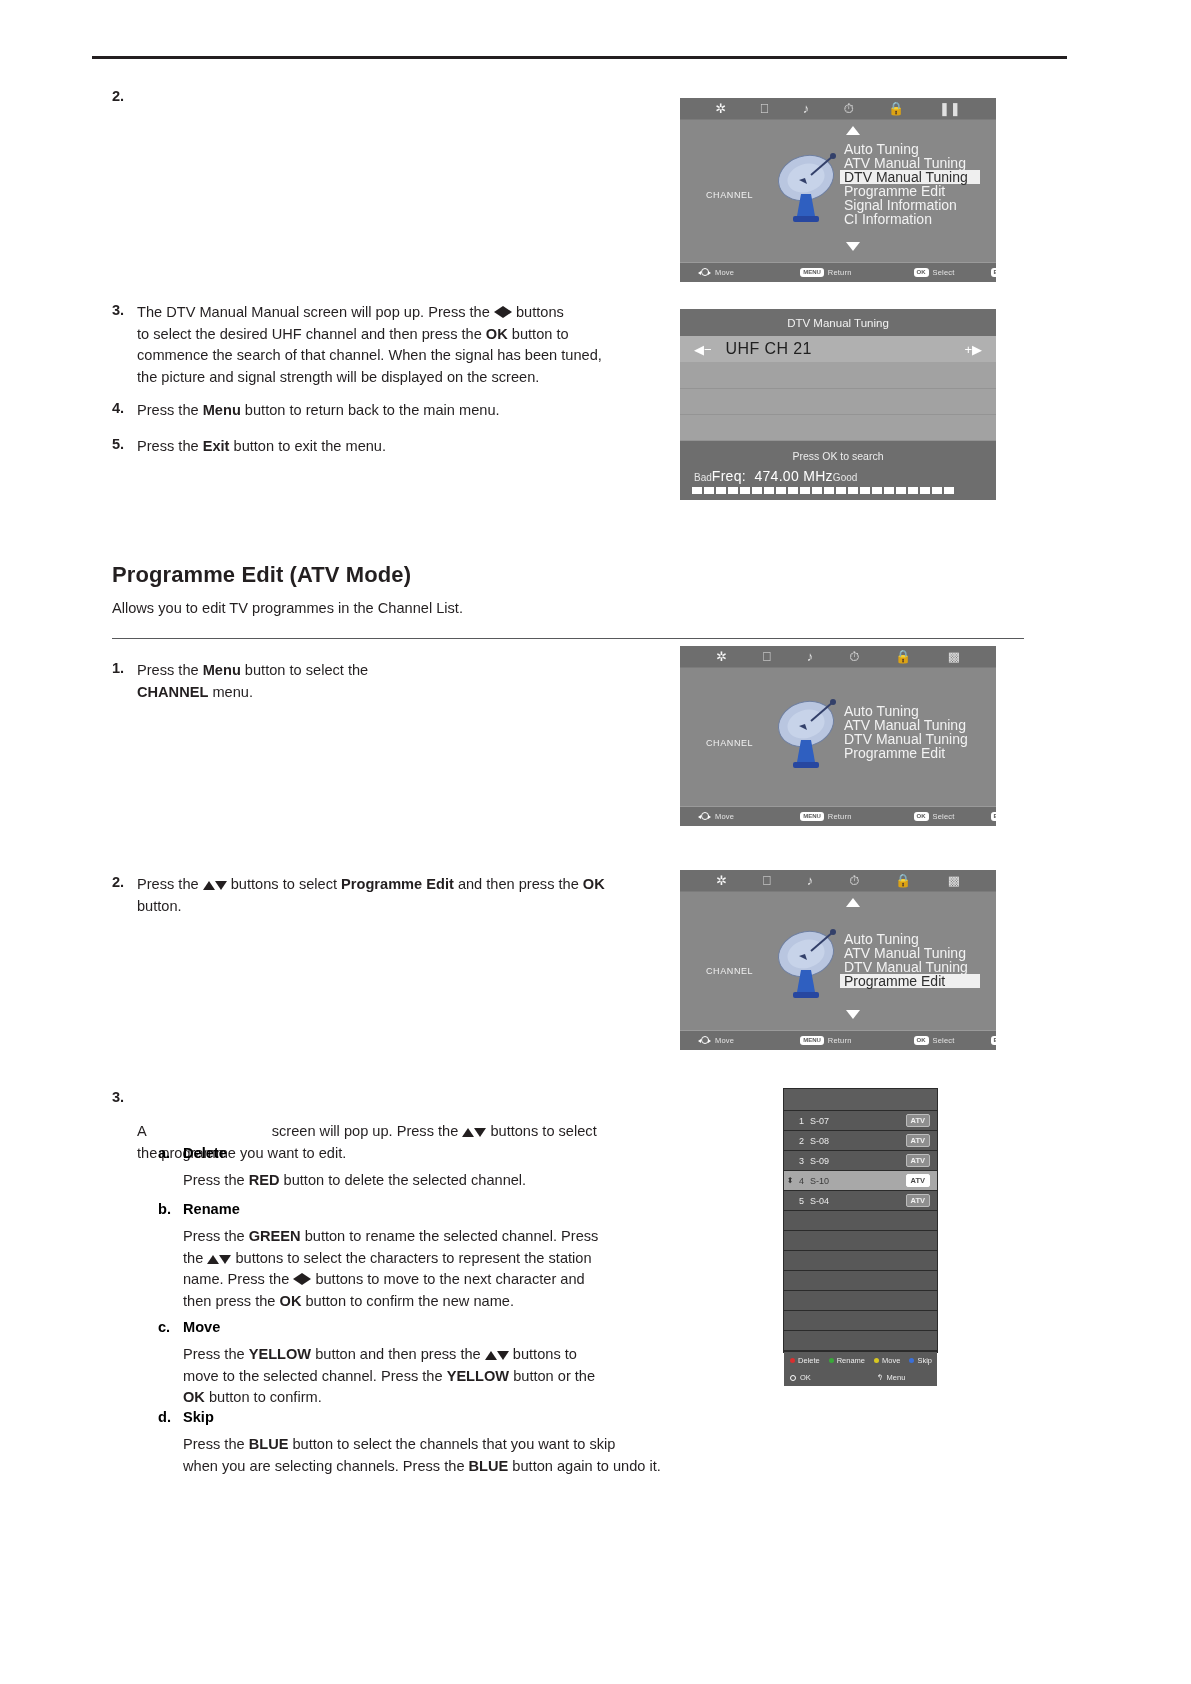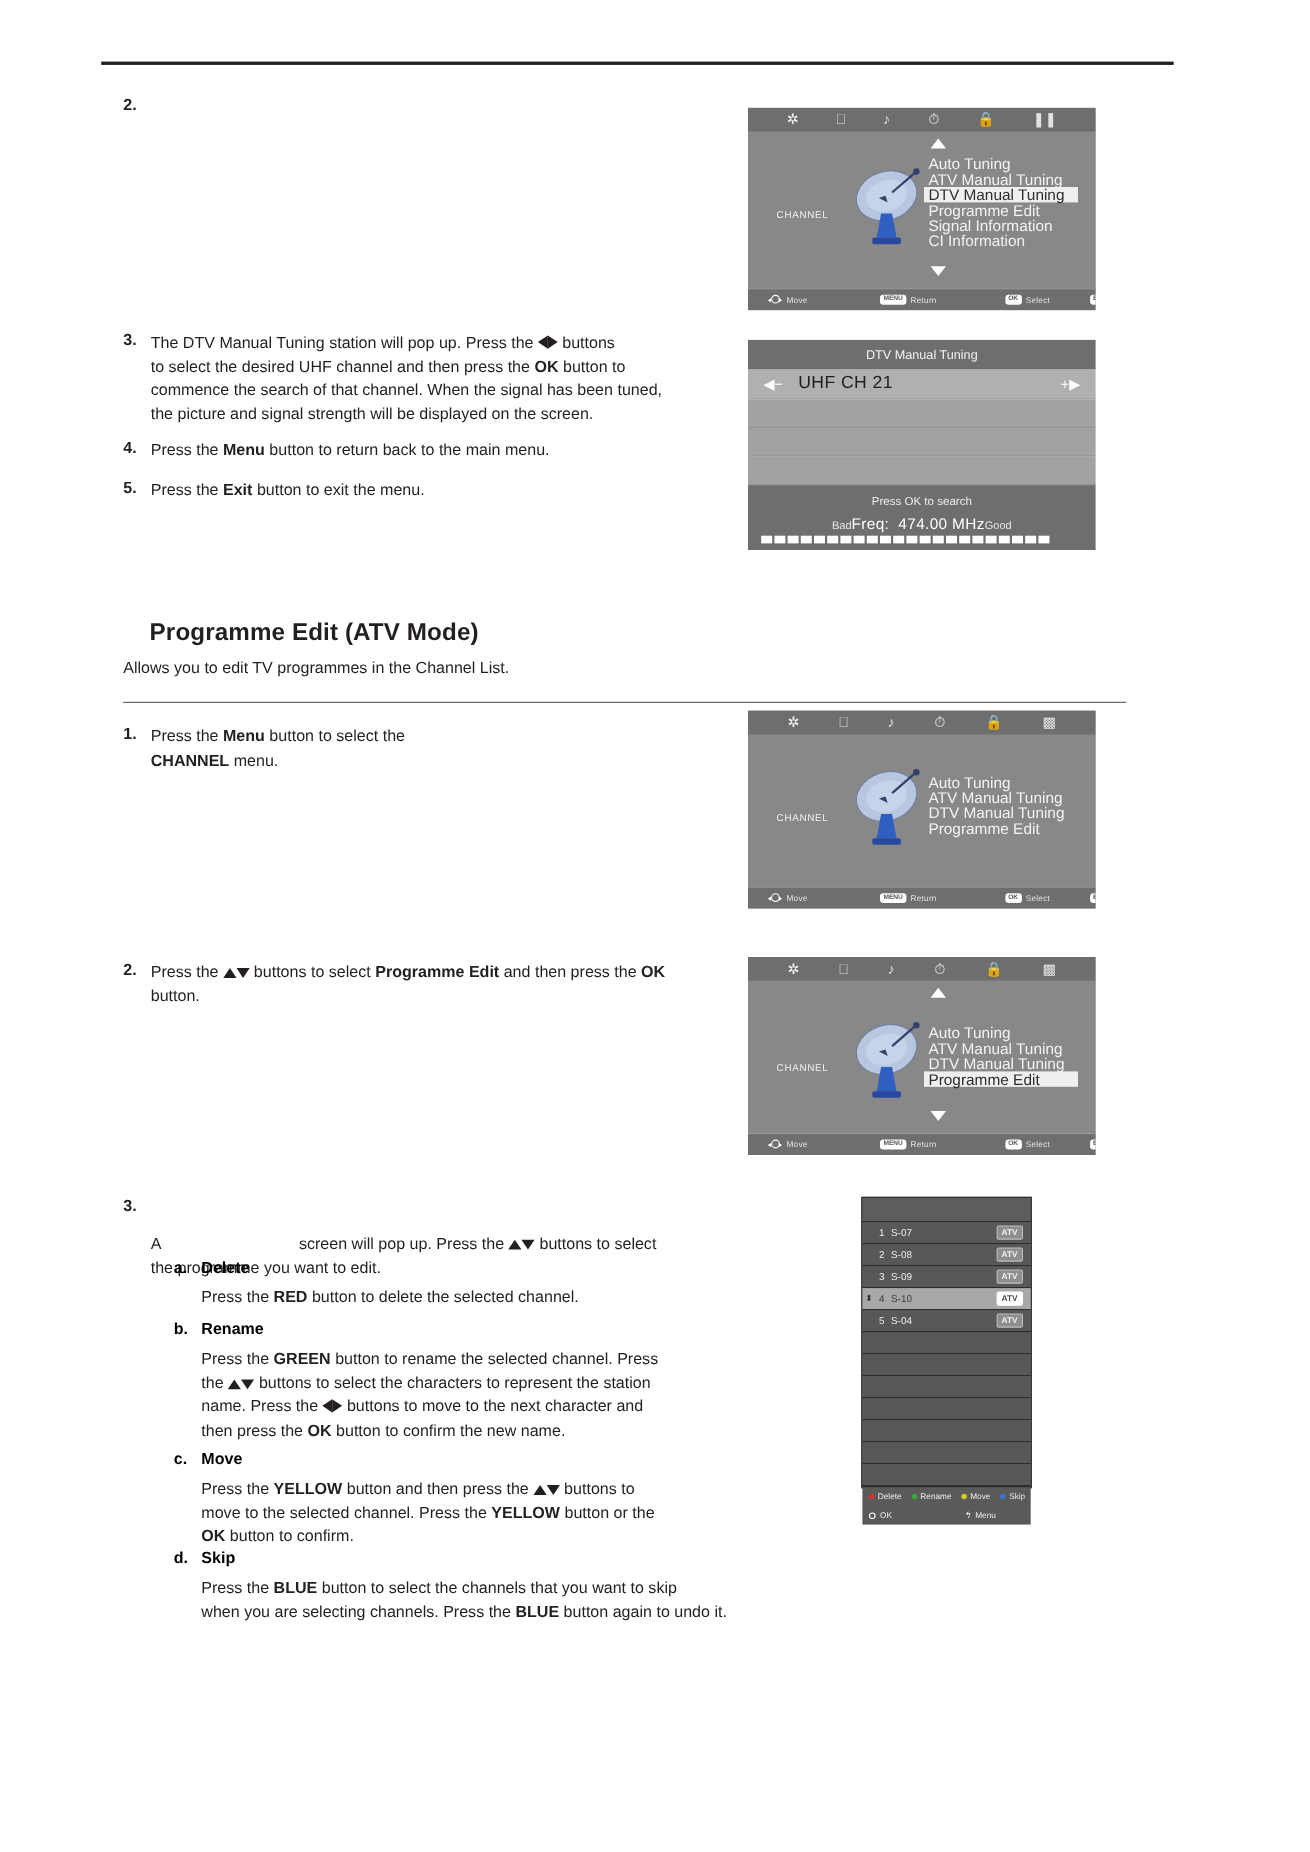--- a/index.html
+++ b/index.html
@@ -42,21 +42,20 @@
     color: #231f20;
   }
   b { font-weight: bold; }
 
   .h2 {
     position: absolute;
     font-size: 22px;
     font-weight: bold;
     color: #231f20;
     letter-spacing: .1px;
-    margin-left: 24px;
   }
   .subtitle {
     position: absolute;
     font-size: 14.6px;
     color: #231f20;
   }
 
   .sub-letter {
     position: absolute;
     font-weight: bold;
@@ -204,21 +203,21 @@
   }
   .dtv .row-blank {
     height: 26px; background:#a2a2a2; border-bottom: 1px solid #949494;
   }
   .dtv .foot {
     background: #6e6e6e;
     padding-top: 9px;
   }
   .dtv .foot .ok { text-align:center; font-size:10.5px; color:#ededed; }
   .dtv .foot .freqline {
-    display:flex; align-items:baseline; justify-content:center;
+    display:flex; align-items:baseline; justify-content:flex-start;
     padding: 6px 14px 0 14px;
   }
   .dtv .foot .freqline .sm { font-size:10px; color:#e6e6e6; }
   .dtv .foot .freqline .freq { font-size:14px; color:#fff; letter-spacing:.3px;}
   .sigbar { display:flex; gap:2px; padding: 3px 12px 6px 12px; }
   .sigbar i { display:block; width:10px; height:7px; background:#ffffff; }
 
   
   .clist { position:absolute; background:#4f4f4f; border:1px solid #2b2b2b;}
   .clist .hdr { height:22px; background:#5d5d5d; border-bottom:1px solid #2b2b2b;}
@@ -315,21 +314,21 @@
       </div>
       <div class="fitem" style="margin-left:36px;">
         <span class="key">EXIT</span>
 
       </div>
     </div>
   </div>
 
   <div class="num" style="left:112px; top:302px;">3.</div>
   <div class="step body-text" style="left:137px; top:302px; width:520px;">
-    <span>The DTV Manual Tuning station will pop up. Press the </span><span class="tri-lt"></span><span class="tri-rt"></span><span> buttons</span><br>
+    <span>The DTV Manual Manual screen will pop up. Press the </span><span class="tri-lt"></span><span class="tri-rt"></span><span> buttons</span><br>
     <span>to select the desired UHF channel and then press the </span><b>OK</b><span> button to</span><br>
     <span>commence the search of that channel. When the signal has been tuned,</span><br>
     <span>the picture and signal strength will be displayed on the screen.</span>
   </div>
 
   <div class="num" style="left:112px; top:400px;">4.</div>
   <div class="step body-text" style="left:137px; top:400px; width:520px;">
     <span>Press the </span><b>Menu</b><span> button to return back to the main menu.</span>
   </div>
 

